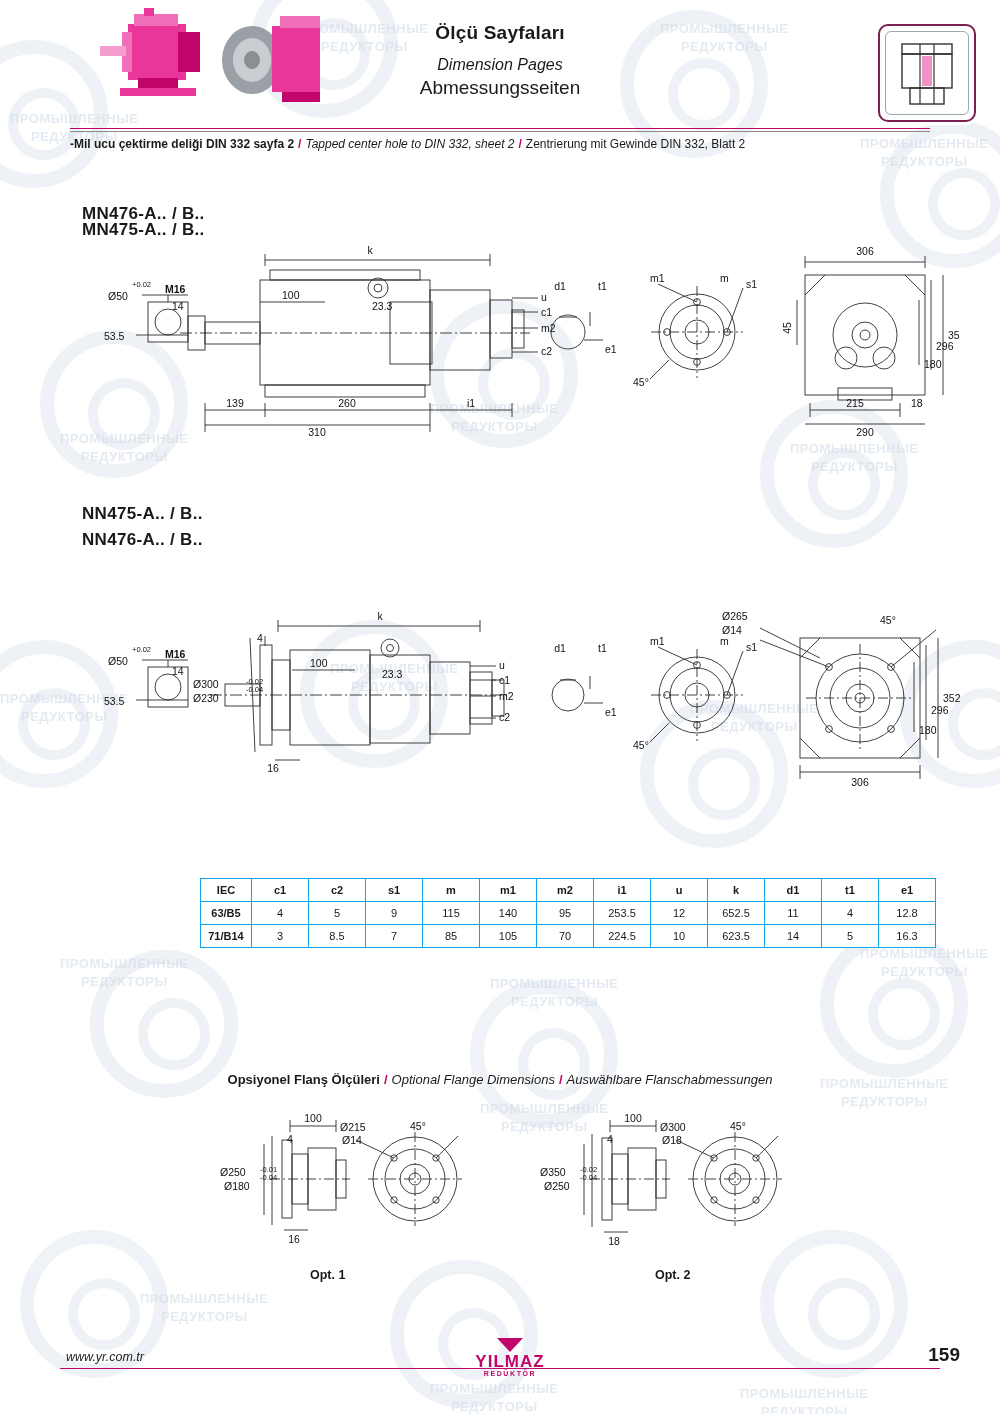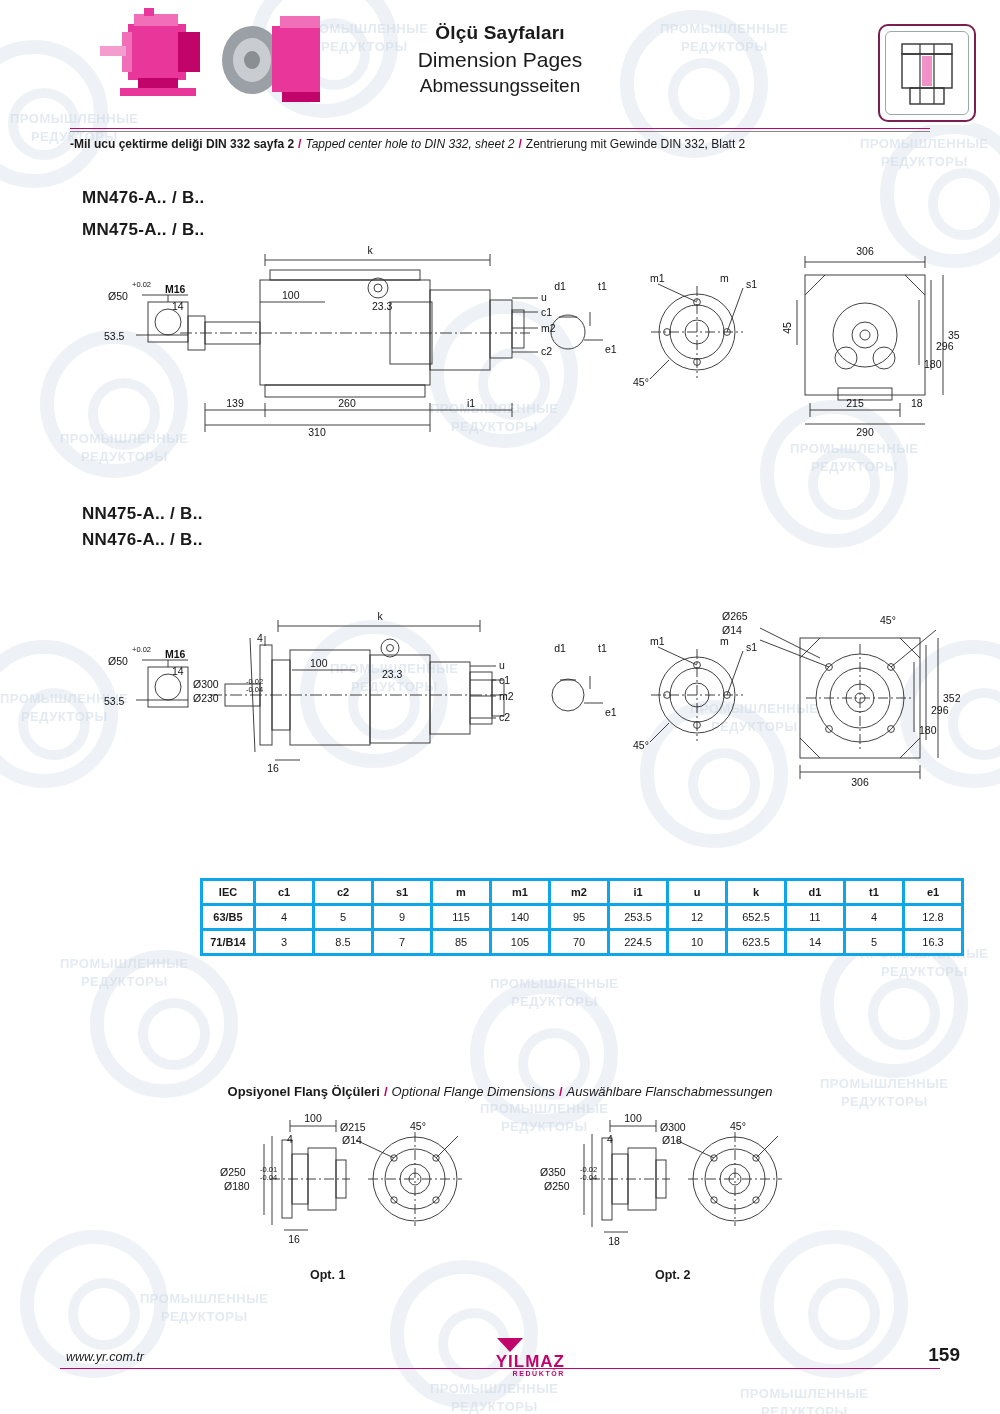--- a/index.html
+++ b/index.html
@@ -17,21 +17,21 @@
   .wm .l2{display:block;}
   .wm-gear{position:absolute;width:120px;height:120px;border-radius:50%;
       border:14px solid #e9eef4;opacity:.75;}
   .wm-gear:after{content:"";position:absolute;left:50%;top:50%;width:52px;height:52px;
       margin:-26px 0 0 -26px;border-radius:50%;border:10px solid #e9eef4;}
 
   
   .header{position:absolute;left:0;top:0;width:1000px;height:130px;z-index:2;}
   .title-block{position:absolute;left:330px;top:22px;width:340px;text-align:center;}
   .t1{font-size:19px;font-weight:bold;letter-spacing:.2px;}
-  .t2{font-size:21px;margin-top:4px;}
+  .t2{font-size:16px;font-style:italic;margin-top:12px;}
   .t3{font-size:19px;margin-top:3px;}
   .hdr-rule{position:absolute;left:70px;top:128px;width:860px;height:0;
             border-top:1.5px solid #c0046a;}
   .hdr-rule2{position:absolute;left:70px;top:131px;width:860px;height:0;
             border-top:.5px solid #888;}
   .sub-line{position:absolute;left:70px;top:137px;width:860px;font-size:12px;}
   .sub-line b{font-weight:bold;}
   .sub-line i{font-style:italic;}
   .sep{color:#c0046a;font-weight:bold;padding:0 4px;}
 
@@ -49,37 +49,37 @@
 
   
   .dwg{position:absolute;z-index:2;}
   .dim{font-size:10.5px;fill:#111;font-family:"Liberation Sans",sans-serif;}
   .dimb{font-size:10.5px;fill:#111;font-weight:bold;font-family:"Liberation Sans",sans-serif;}
   .tiny{font-size:7.5px;fill:#111;font-family:"Liberation Sans",sans-serif;}
 
   
   .tbl-wrap{position:absolute;left:200px;top:878px;z-index:3;}
   table{border-collapse:collapse;font-size:11px;background:#fff;}
-  th,td{border:3px solid #0ea5e9;text-align:center;height:22px;width:52px;
+  th,td{border:1px solid #0ea5e9;text-align:center;height:22px;width:52px;
         font-weight:normal;padding:0 2px;}
   th{font-weight:bold;background:#fff;}
   th.first,td.first{width:46px;font-weight:bold;}
   .grey{color:#9b9b9b;}
 
   
   .optcap{position:absolute;left:0;width:1000px;text-align:center;font-size:13px;z-index:3;}
   .optcap b{font-weight:bold;}
   .optcap i{font-style:italic;}
   .optlabel{position:absolute;font-size:12.5px;font-weight:bold;z-index:3;text-align:center;}
 
   
   .foot-rule{position:absolute;left:60px;top:1368px;width:880px;border-top:1.2px solid #c0046a;}
   .url{position:absolute;left:66px;top:1350px;font-size:12.5px;font-style:italic;z-index:3;}
   .pageno{position:absolute;right:40px;top:1344px;font-size:19px;font-weight:bold;z-index:3;}
-  .logo{position:absolute;left:455px;top:1338px;width:110px;text-align:right;z-index:3;}
+  .logo{position:absolute;left:455px;top:1338px;width:110px;text-align:center;z-index:3;}
   .logo .brand{font-size:17px;font-weight:bold;color:#c0046a;letter-spacing:1px;}
   .logo .sub{font-size:7px;font-weight:bold;color:#c0046a;letter-spacing:1.6px;margin-top:-2px;}
 </style>
 </head>
 <body>
 
 <div class="wm-layer">
   <div class="wm-gear" style="left:-40px;top:40px;"></div>
   <div class="wm-gear" style="left:250px;top:-30px;"></div>
   <div class="wm-gear" style="left:620px;top:10px;"></div>
@@ -162,21 +162,21 @@
 
   <div class="hdr-rule"></div>
   <div class="hdr-rule2"></div>
 
   <div class="sub-line">
     <b>-Mil ucu çektirme deliği DIN 332 sayfa 2</b><span class="sep">/</span><i>Tapped center hole to DIN 332, sheet 2</i><span class="sep">/</span><span>Zentrierung mit Gewinde DIN 332, Blatt 2</span>
   </div>
 </div>
 
 <div class="model" style="left:82px;top:172px;margin-top:48px;">MN475-A.. / B..</div>
-<div class="model" style="left:82px;top:188px;">MN476-A.. / B..</div>
+<div class="model" style="left:82px;top:204px;">MN476-A.. / B..</div>
 
 <svg class="dwg" style="left:60px;top:240px;" width="900" height="210" viewBox="0 0 900 210">
   <g stroke="#2b2b2b" fill="none" stroke-width="0.9">
 
     <rect x="200" y="40" width="170" height="105"></rect>
     <rect x="210" y="30" width="150" height="10"></rect>
     <rect x="205" y="145" width="160" height="12"></rect>
     <rect x="370" y="50" width="60" height="80"></rect>
     <rect x="430" y="60" width="22" height="58"></rect>
     <rect x="452" y="70" width="12" height="38"></rect>
@@ -472,21 +472,21 @@
         <td>10</td>
         <td>623.5</td>
         <td>14</td>
         <td>5</td>
         <td>16.3</td>
       </tr>
     </tbody>
   </table>
 </div>
 
-<div class="optcap" style="top:1072px;margin-top:12px;">
+<div class="optcap" style="top:1072px;">
   <b>Opsiyonel Flanş Ölçüleri</b><span class="sep">/</span><i>Optional Flange Dimensions</i><span class="sep">/</span><i>Auswählbare Flanschabmessungen</i>
 </div>
 
 <svg class="dwg" style="left:210px;top:1110px;" width="280" height="150" viewBox="0 0 280 150">
   <g stroke="#2b2b2b" fill="none" stroke-width="0.9">
     <rect x="72" y="30" width="10" height="78"></rect>
     <rect x="82" y="44" width="16" height="50"></rect>
     <rect x="98" y="38" width="28" height="62"></rect>
     <rect x="126" y="50" width="10" height="38"></rect>
     <line x1="60" y1="69" x2="140" y2="69" stroke-dasharray="10 3 2 3"></line>

